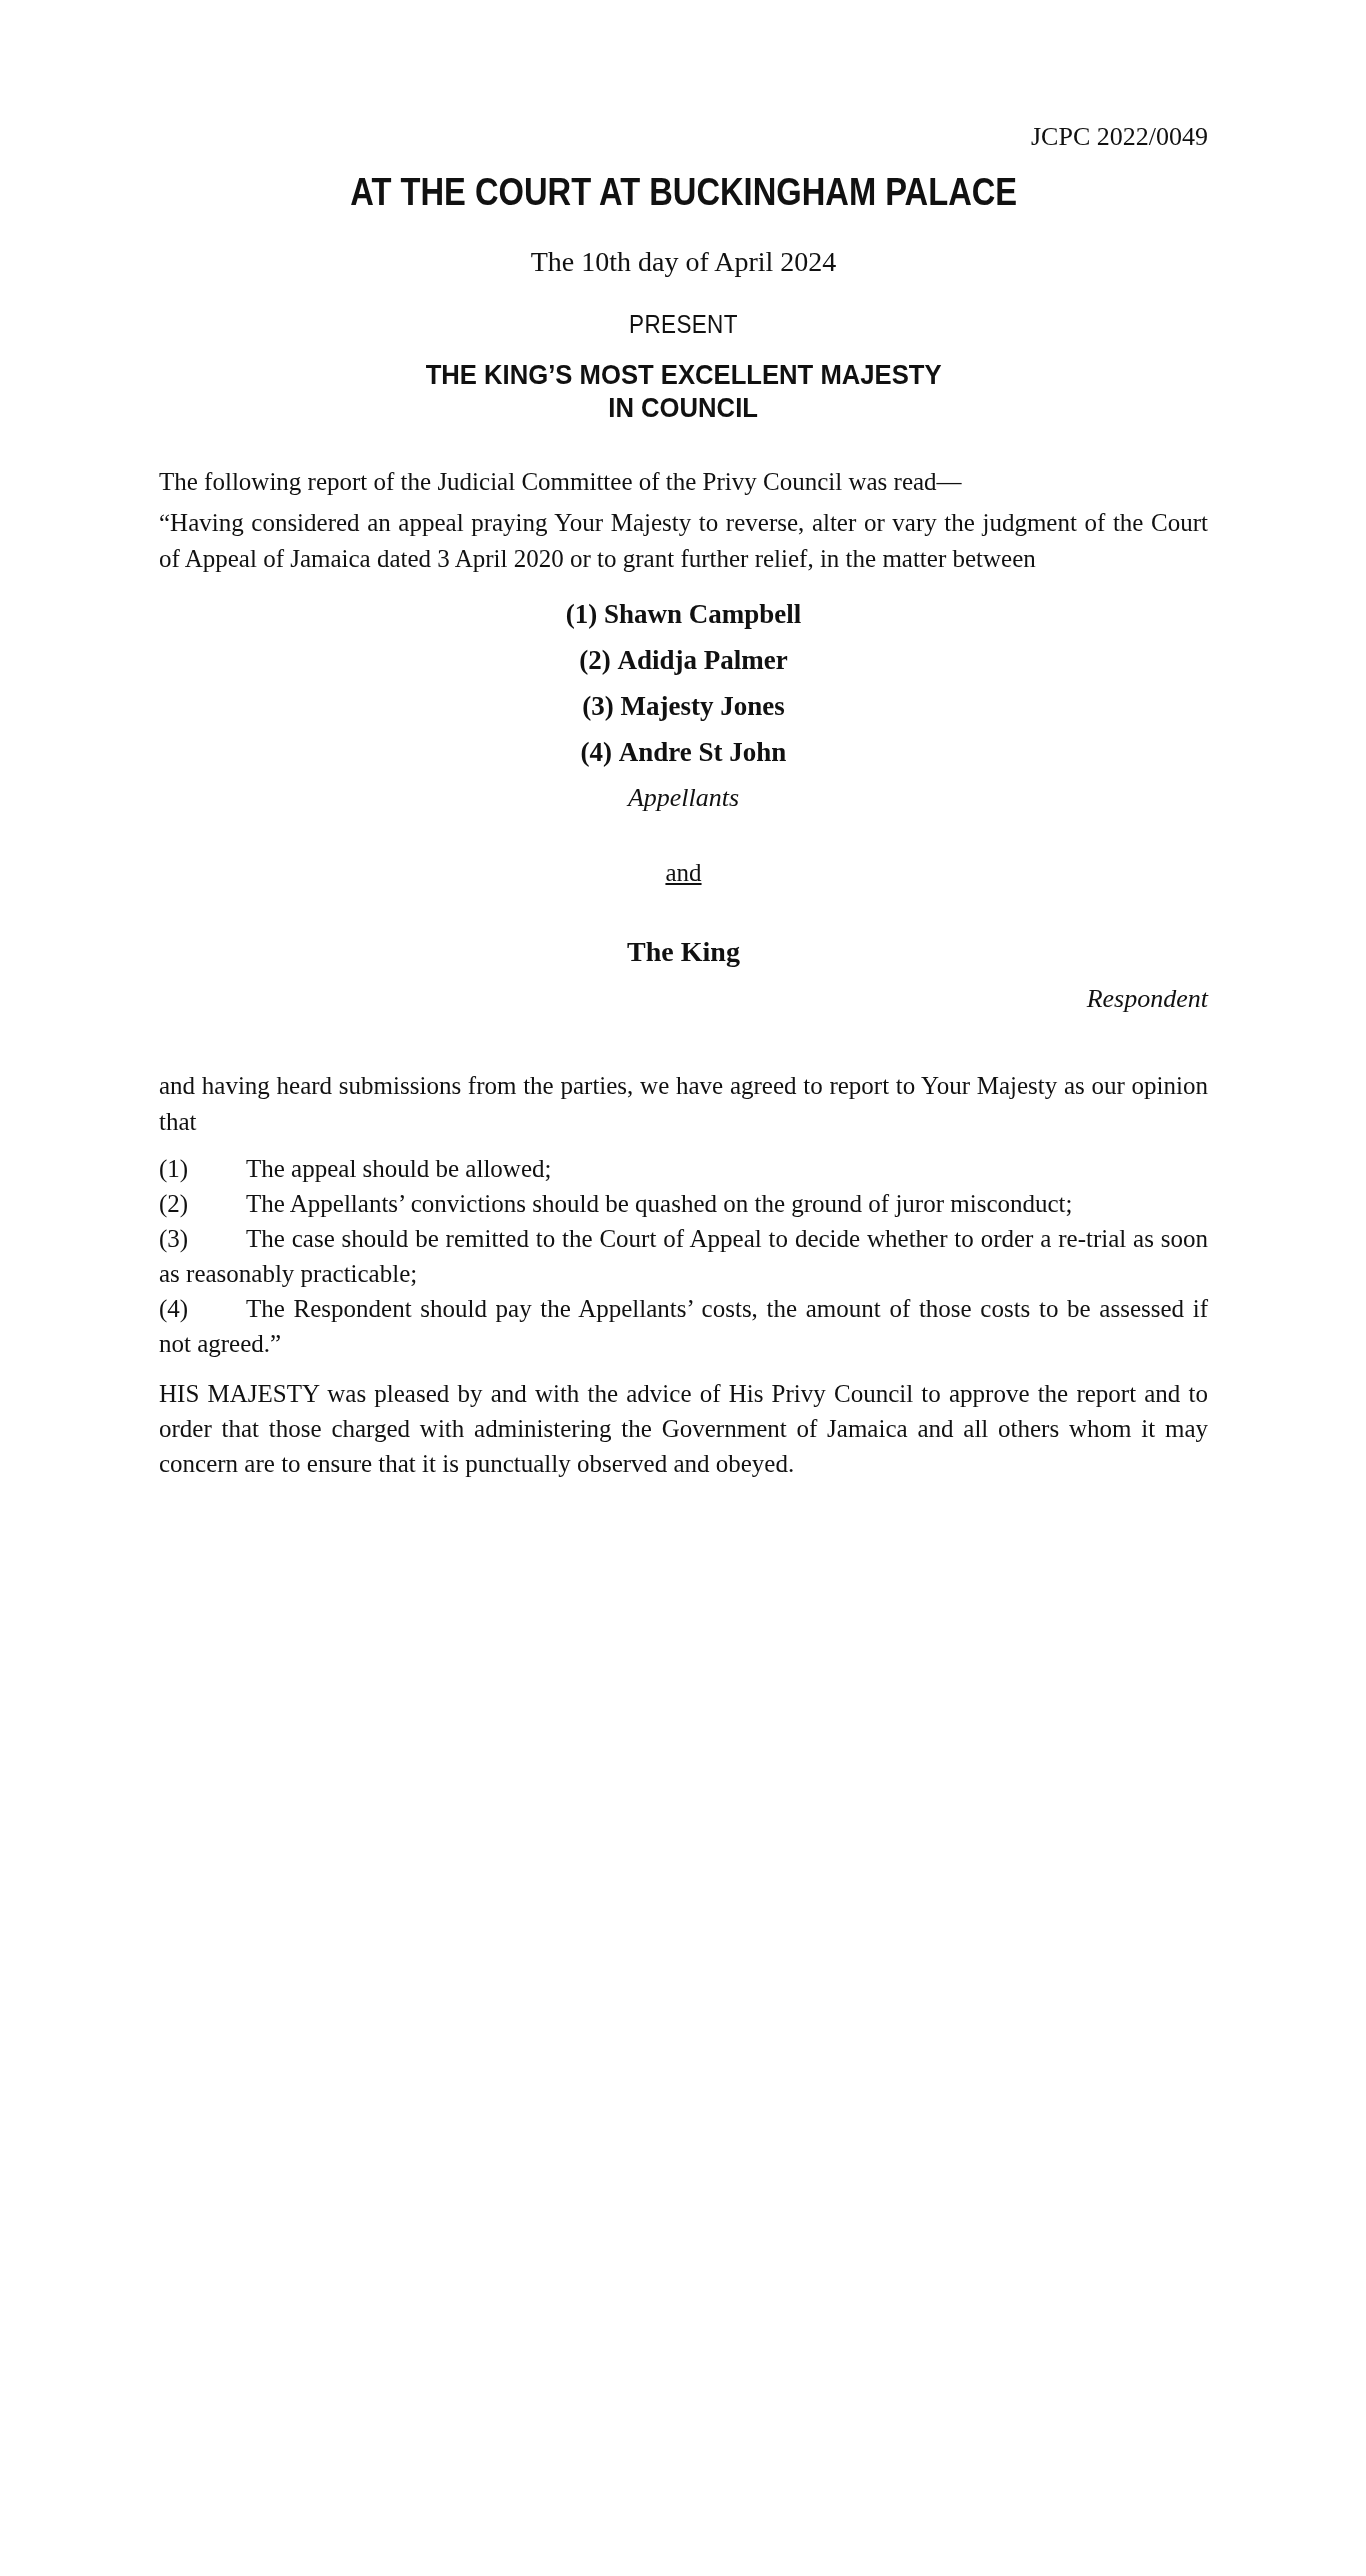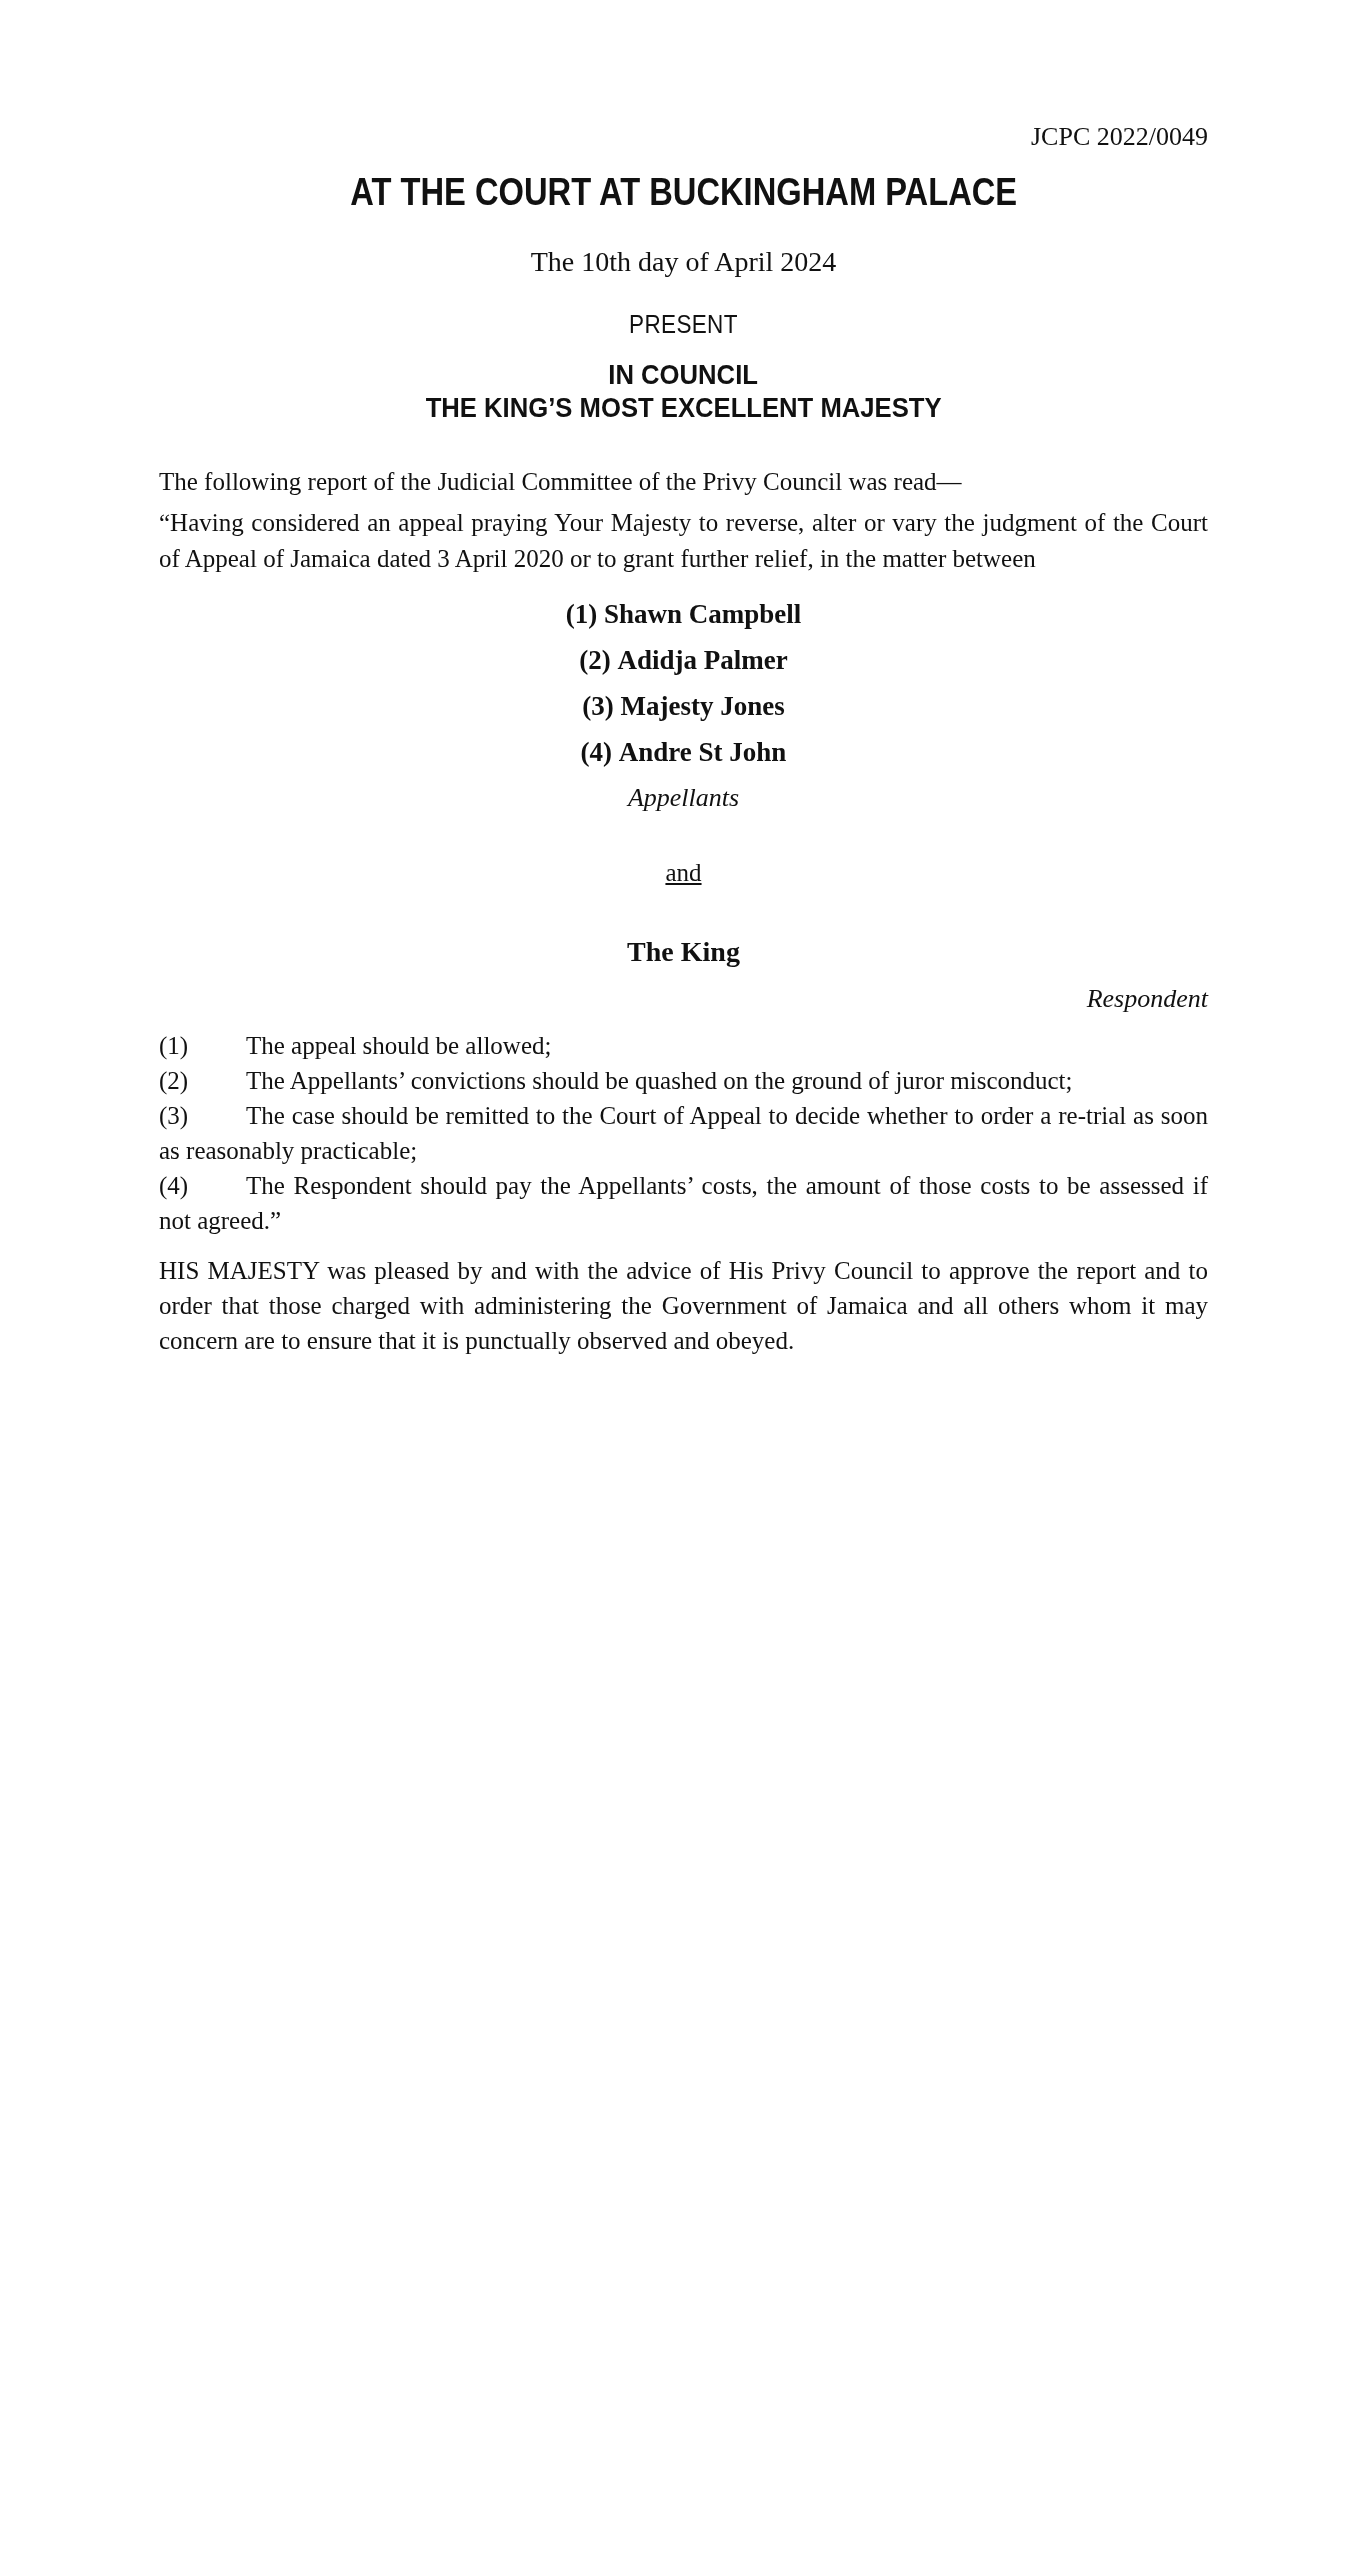--- a/index.html
+++ b/index.html
@@ -44,41 +44,42 @@
   <div class="doc">
     <div class="ref">JCPC 2022/0049</div>
 
     <div class="title"><span class="cx86">AT THE COURT AT BUCKINGHAM PALACE</span></div>
 
     <div class="dateline">The 10th day of April 2024</div>
 
     <div class="present"><span class="cx90">PRESENT</span></div>
 
     <div class="majesty">
+      <div><span class="cx90">THE KING’S MOST EXCELLENT MAJESTY</span></div>
       <div><span class="cx90">IN COUNCIL</span></div>
-      <div><span class="cx90">THE KING’S MOST EXCELLENT MAJESTY</span></div>
     </div>
 
     <div class="p p1">The following report of the Judicial Committee of the Privy Council was read—</div>
 
     <div class="p p2">“Having considered an appeal praying Your Majesty to reverse, alter or vary the judgment of the Court of Appeal of Jamaica dated 3 April 2020 or to grant further relief, in the matter between</div>
 
     <div class="parties">
       <div class="party"><span>(1)</span>&nbsp;<span>Shawn Campbell</span></div>
       <div class="party"><span>(2)</span>&nbsp;<span>Adidja Palmer</span></div>
       <div class="party"><span>(3)</span>&nbsp;<span>Majesty Jones</span></div>
       <div class="party"><span>(4)</span>&nbsp;<span>Andre St John</span></div>
       <div class="role">Appellants</div>
     </div>
 
     <div class="and">and</div>
 
     <div class="theking">The King</div>
     <div class="respondent">Respondent</div>
 
+    <div class="p p3">and having heard submissions from the parties, we have agreed to report to Your Majesty as our opinion that</div>
 
     <div class="items">
       <div class="item"><span class="num">(1)</span><span>The appeal should be allowed;</span></div>
       <div class="item"><span class="num">(2)</span><span>The Appellants’ convictions should be quashed on the ground of juror misconduct;</span></div>
       <div class="item"><span class="num">(3)</span><span>The case should be remitted to the Court of Appeal to decide whether to order a re-trial as soon as reasonably practicable;</span></div>
       <div class="item"><span class="num">(4)</span><span>The Respondent should pay the Appellants’ costs, the amount of those costs to be assessed if not agreed.”</span></div>
     </div>
 
     <div class="p4">HIS MAJESTY was pleased by and with the advice of His Privy Council to approve the report and to order that those charged with administering the Government of Jamaica and all others whom it may concern are to ensure that it is punctually observed and obeyed.</div>
   </div>

